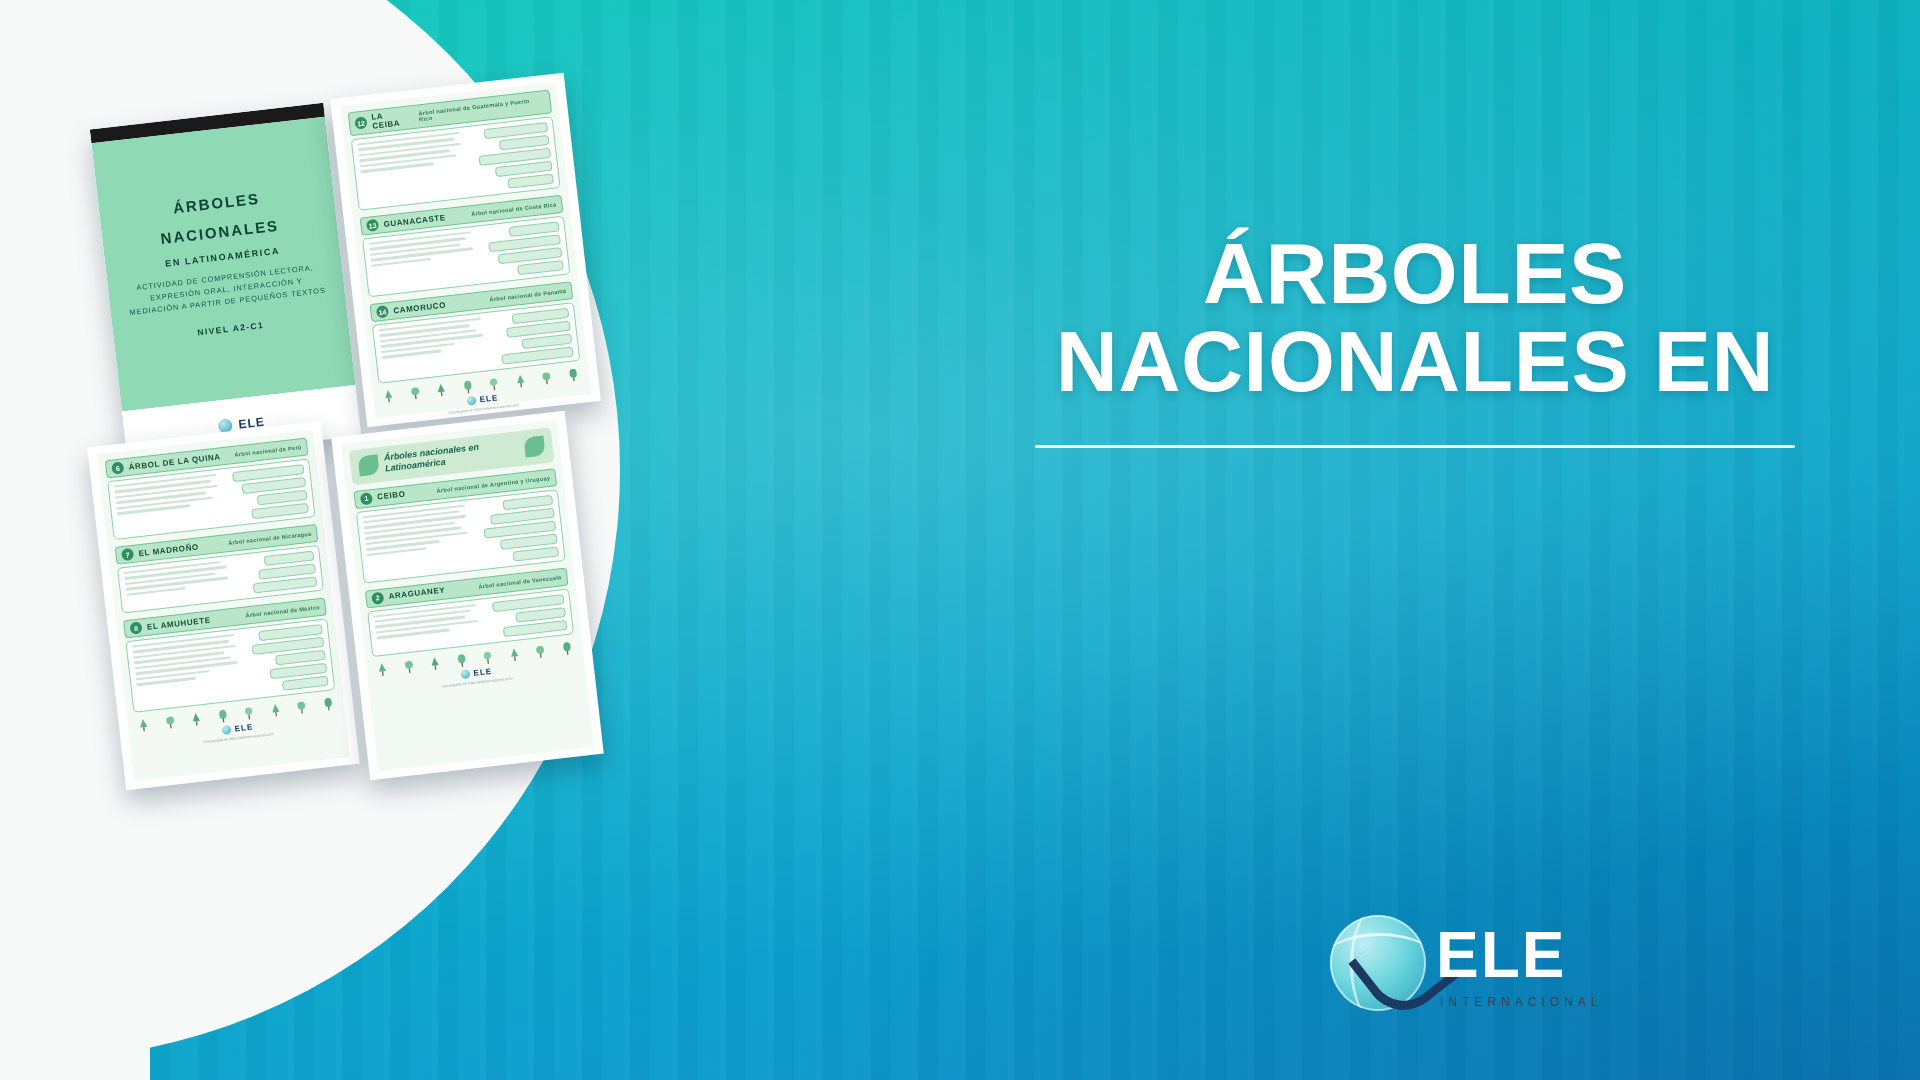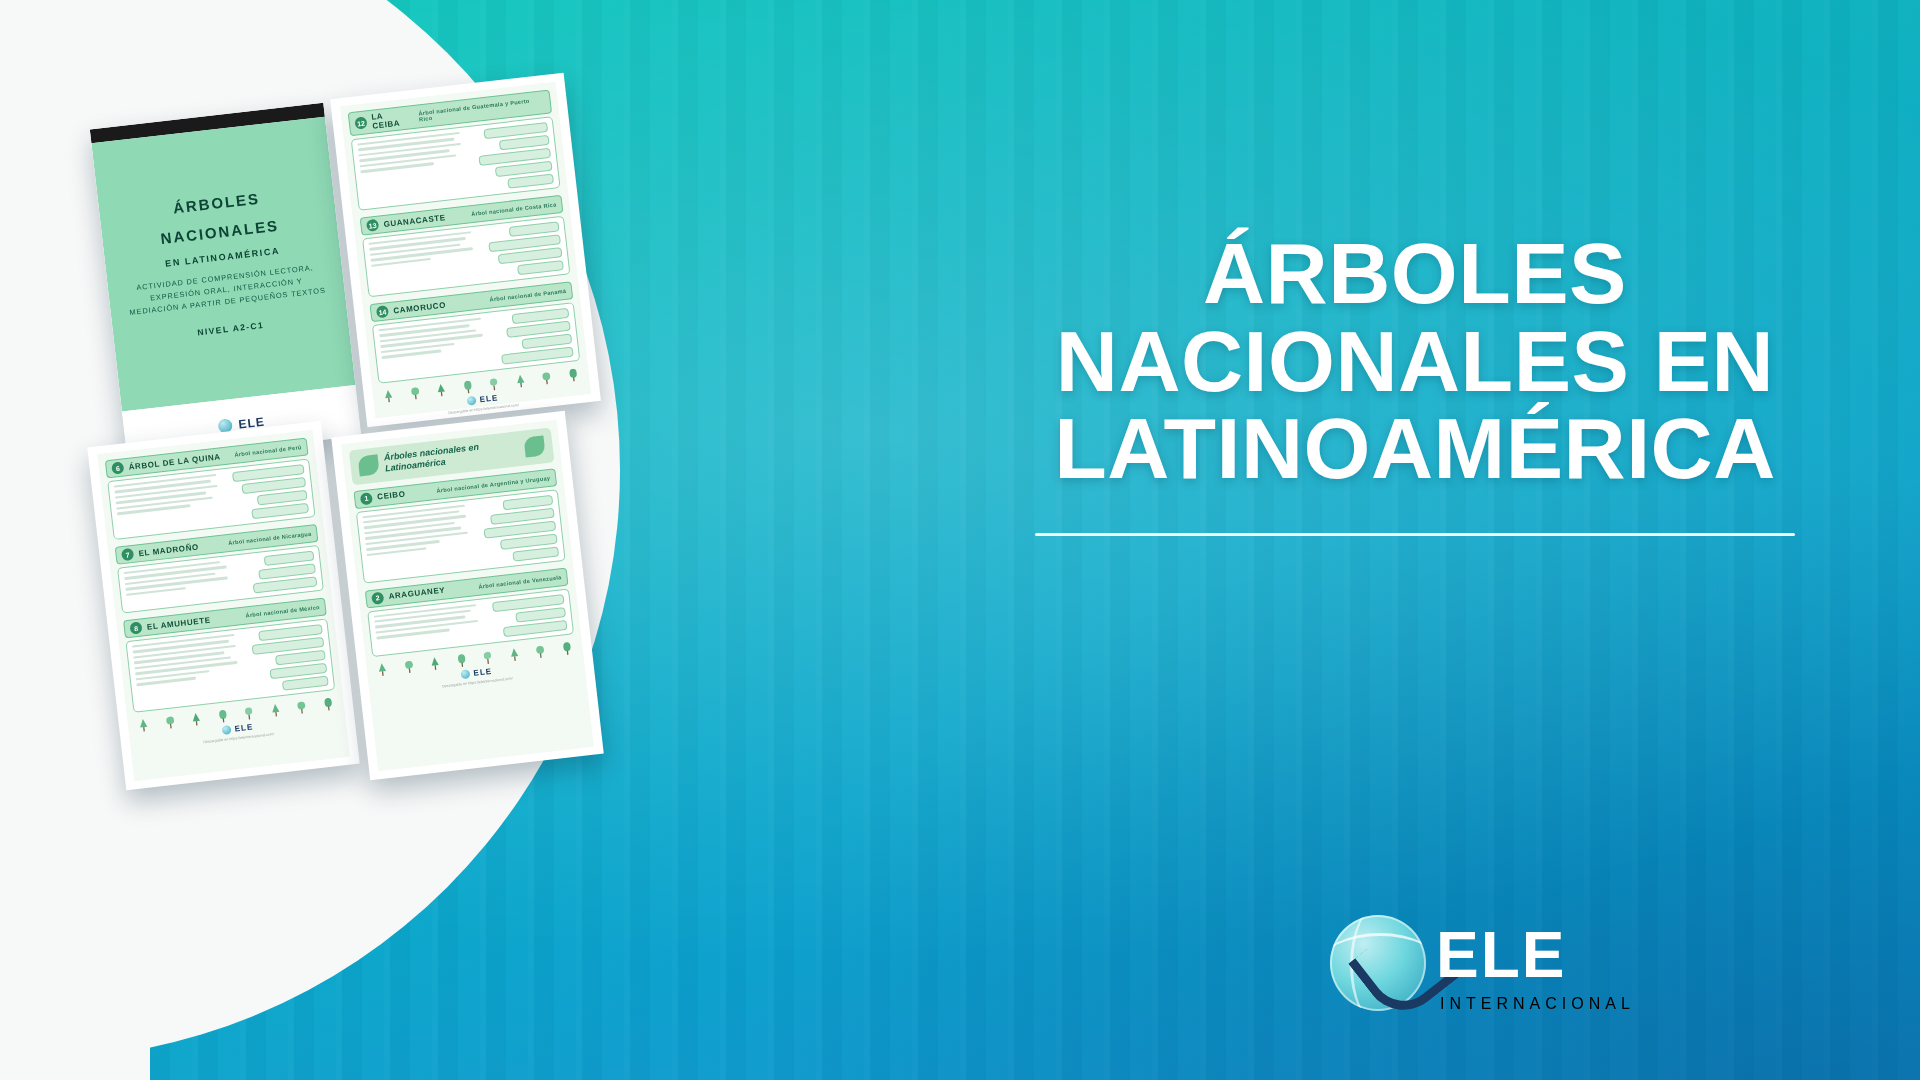--- a/index.html
+++ b/index.html
@@ -89,21 +89,21 @@
     position:absolute;left:34px;top:16px;width:70px;height:70px;
     border-left:9px solid #1b3a63;border-bottom:9px solid #1b3a63;
     transform:rotate(-38deg);border-radius:0 0 0 40px;
   }
   .logo-text{
     position:absolute;left:106px;top:8px;
     color:#fff;font-size:64px;font-weight:bold;letter-spacing:2px;line-height:1;
   }
   .logo-sub{
     position:absolute;left:110px;top:80px;
-    color:#000000;font-size:16px;letter-spacing:5px;
+    color:#404040;font-size:12px;letter-spacing:5px;
   }
 
   
   .docs{position:absolute;left:100px;top:75px;width:560px;height:760px;}
   .doc{
     position:absolute;background:#ffffff;
     box-shadow:0 12px 26px rgba(0,40,60,.28);
     overflow:hidden;
   }
   
@@ -514,21 +514,20 @@
       </div>
       <div class="foot-note">Descargable en https://eleinternacional.com/</div>
     </div>
   </div>
 </div>
 
 <div class="right-col">
   <h1 class="main-title">
     <span>ÁRBOLES</span><br>
     <span>NACIONALES EN</span><br>
-    <span>LATINOAMÉRICA</span>
   </h1>
   <div class="divider"></div>
 </div>
 
 <div class="logo">
   <div class="logo-globe"></div>
   <div class="logo-swoosh"></div>
   <div class="logo-text">ELE</div>
   <div class="logo-sub">INTERNACIONAL</div>
 </div>

